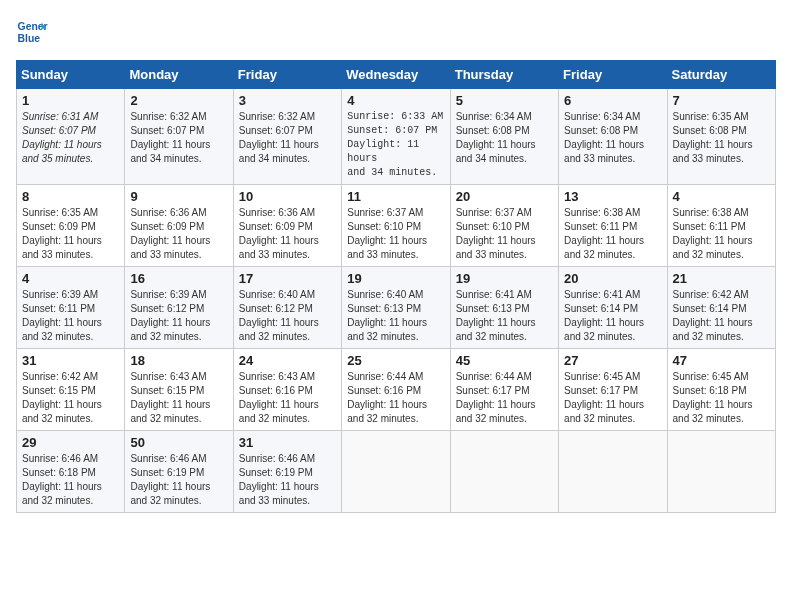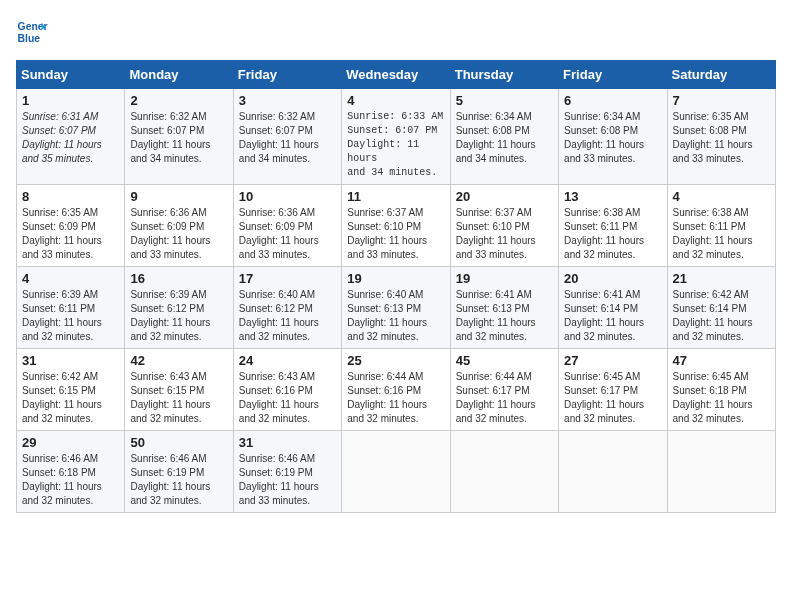--- a/index.html
+++ b/index.html
@@ -267,21 +267,21 @@
       </tr>
       <tr>
         <td>
           <span class="day-number">31</span>
           <div class="day-info" style="white-space: pre-line;">Sunrise: 6:42 AM
 Sunset: 6:15 PM
 Daylight: 11 hours
 and 32 minutes.</div>
         </td>
         <td>
-          <span class="day-number">42</span>
+          <span class="day-number">18</span>
           <div class="day-info" style="white-space: pre-line;">Sunrise: 6:43 AM
 Sunset: 6:15 PM
 Daylight: 11 hours
 and 32 minutes.</div>
         </td>
         <td>
           <span class="day-number">24</span>
           <div class="day-info" style="white-space: pre-line;">Sunrise: 6:43 AM
 Sunset: 6:16 PM
 Daylight: 11 hours

